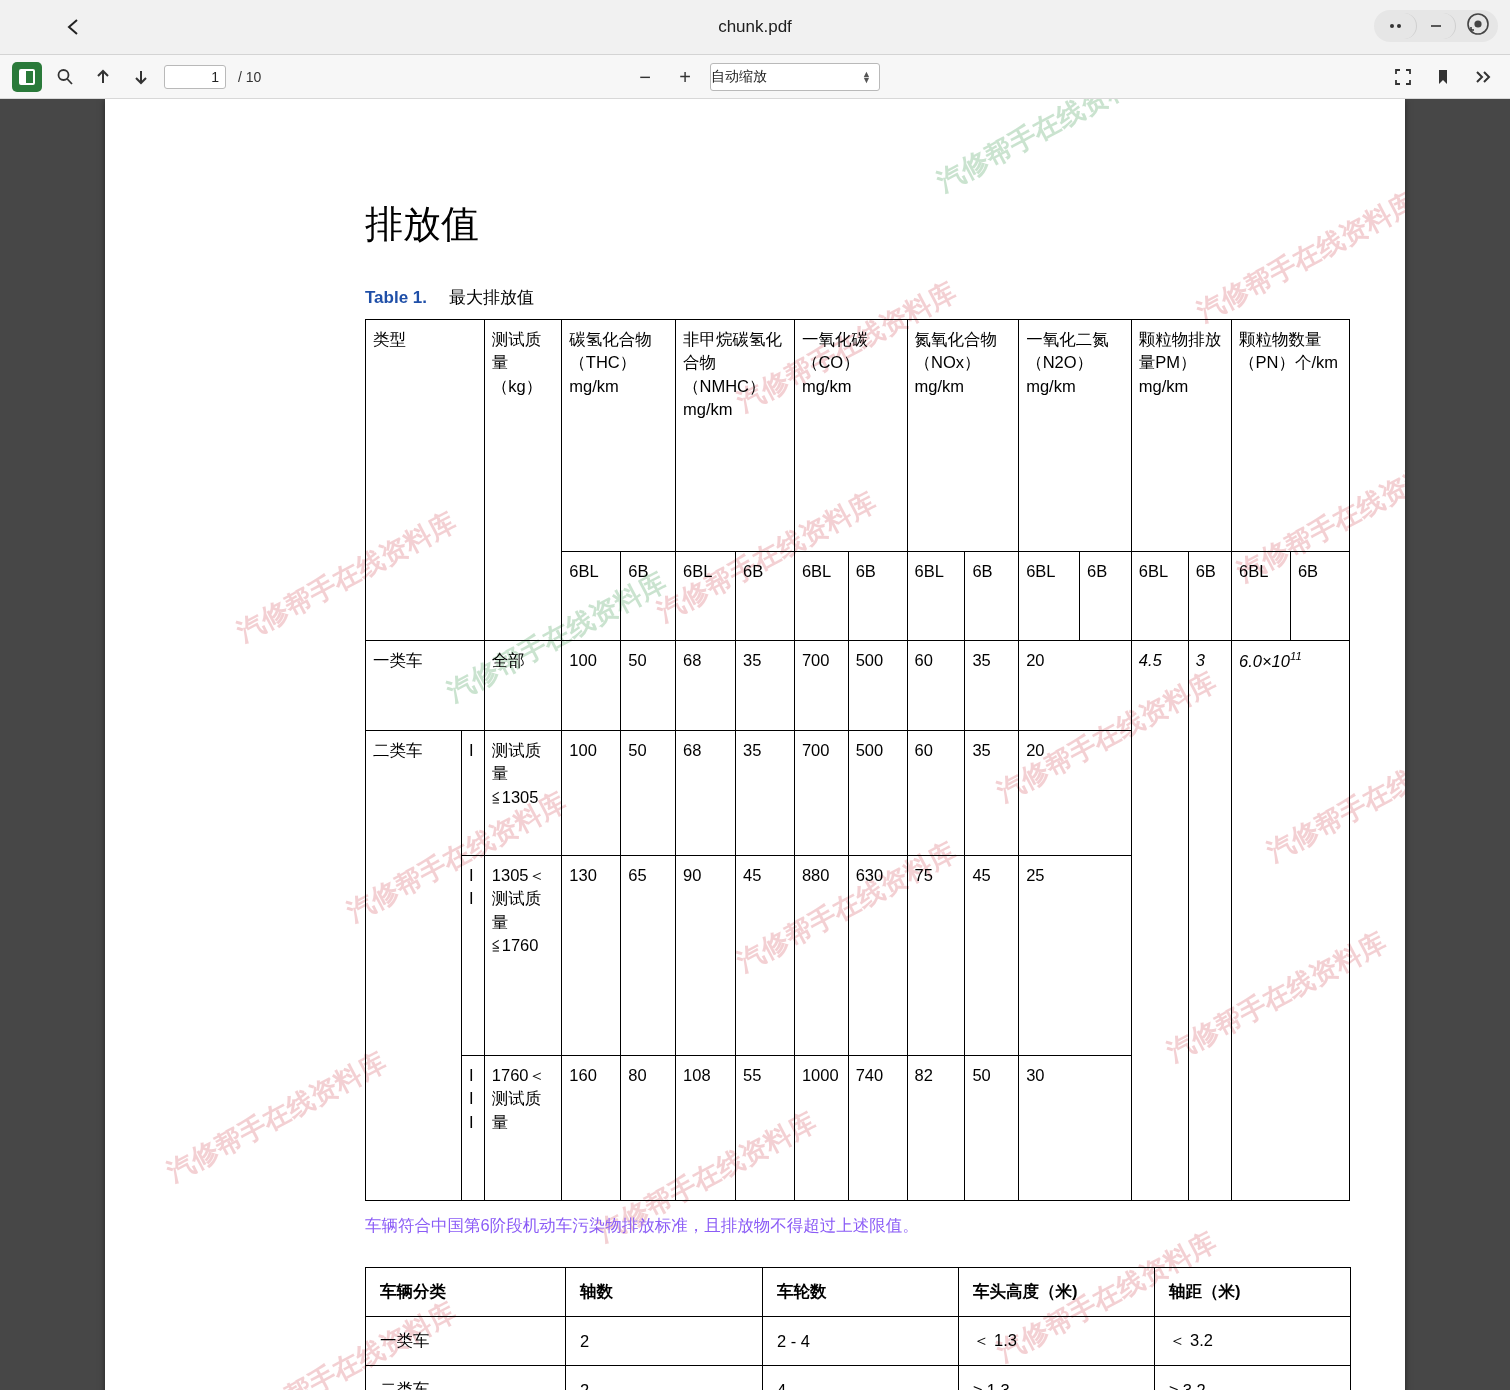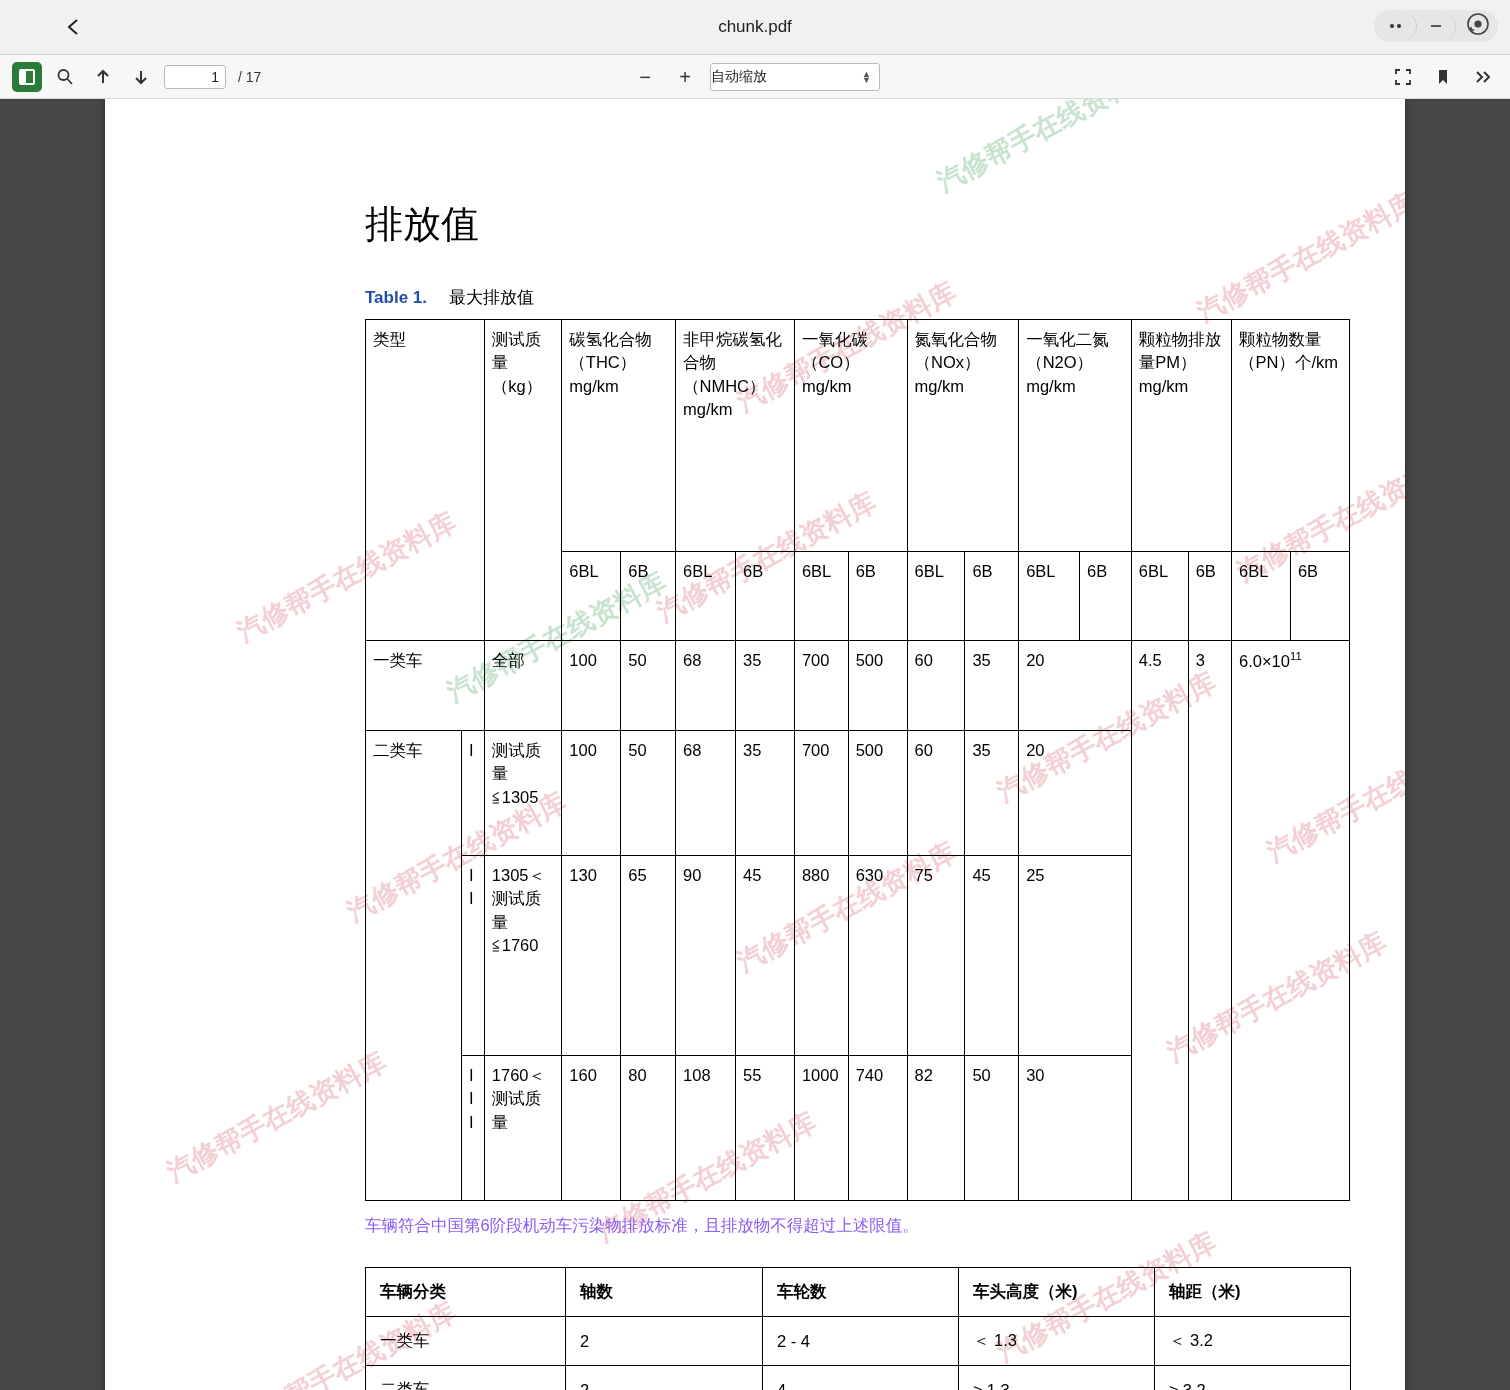--- a/index.html
+++ b/index.html
@@ -228,21 +228,21 @@
     font-size: 16.5px;
     color: #000;
     line-height: 1.42;
     font-weight: normal;
     text-align: left;
     word-wrap: break-word;
     overflow-wrap: break-word;
   }
   .hdr-main td { height: 215px; font-weight: bold; }
   .hdr-sub td { height: 72px; font-weight: bold; margin-left: 42px; }
-  .bold-cell { font-weight: bold; }
+  .bold-cell { font-weight: bold; font-style: italic; }
 
   .note-line {
     font-size: 16.5px;
     margin: 14px 0 30px 0;
     color: #8b5cf6;
   }
 
   table.cls {
     border-collapse: collapse;
     width: 985px;
@@ -331,21 +331,21 @@
         <polyline points="5,9 10,4 15,9" fill="none" stroke="#333" stroke-width="2"></polyline>
       </svg>
     </div>
     <div class="tb-icon">
       <svg width="20" height="20" viewBox="0 0 20 20">
         <line x1="10" y1="4" x2="10" y2="16" stroke="#333" stroke-width="2"></line>
         <polyline points="5,11 10,16 15,11" fill="none" stroke="#333" stroke-width="2"></polyline>
       </svg>
     </div>
     <input class="page-input" value="1" style="">
-    <span class="page-total">/ 17</span>
+    <span class="page-total">/ 10</span>
   </div>
 
   <div class="tb-center">
     <div class="zoom-btn">−</div>
     <div class="zoom-btn">+</div>
     <div class="zoom-select">
       <span>自动缩放</span>
       <span class="arrows">
         <span>▲</span>
           <span>▼</span>

